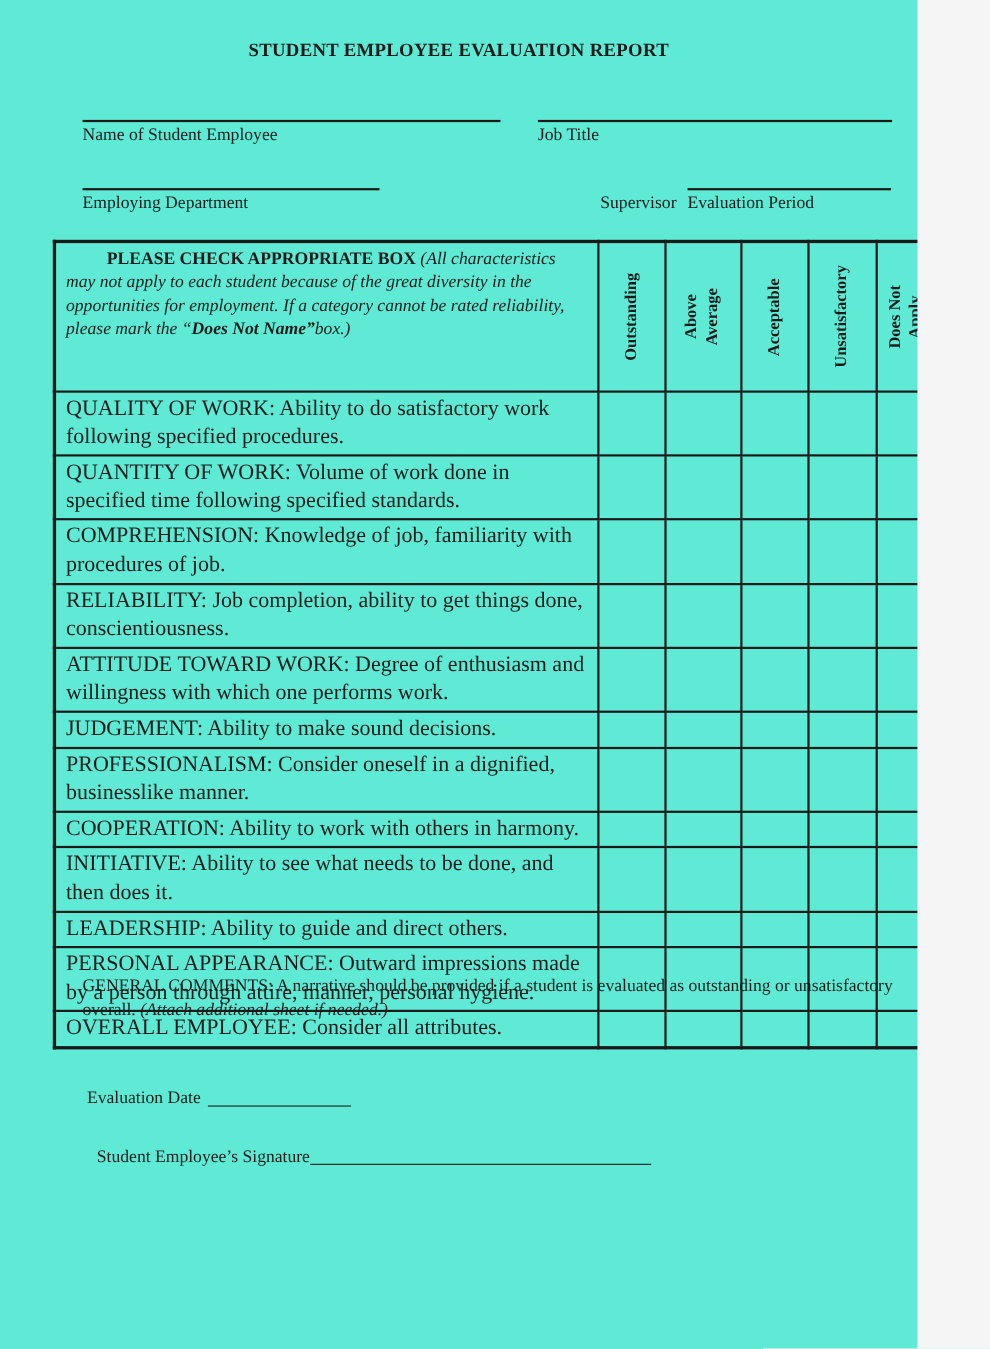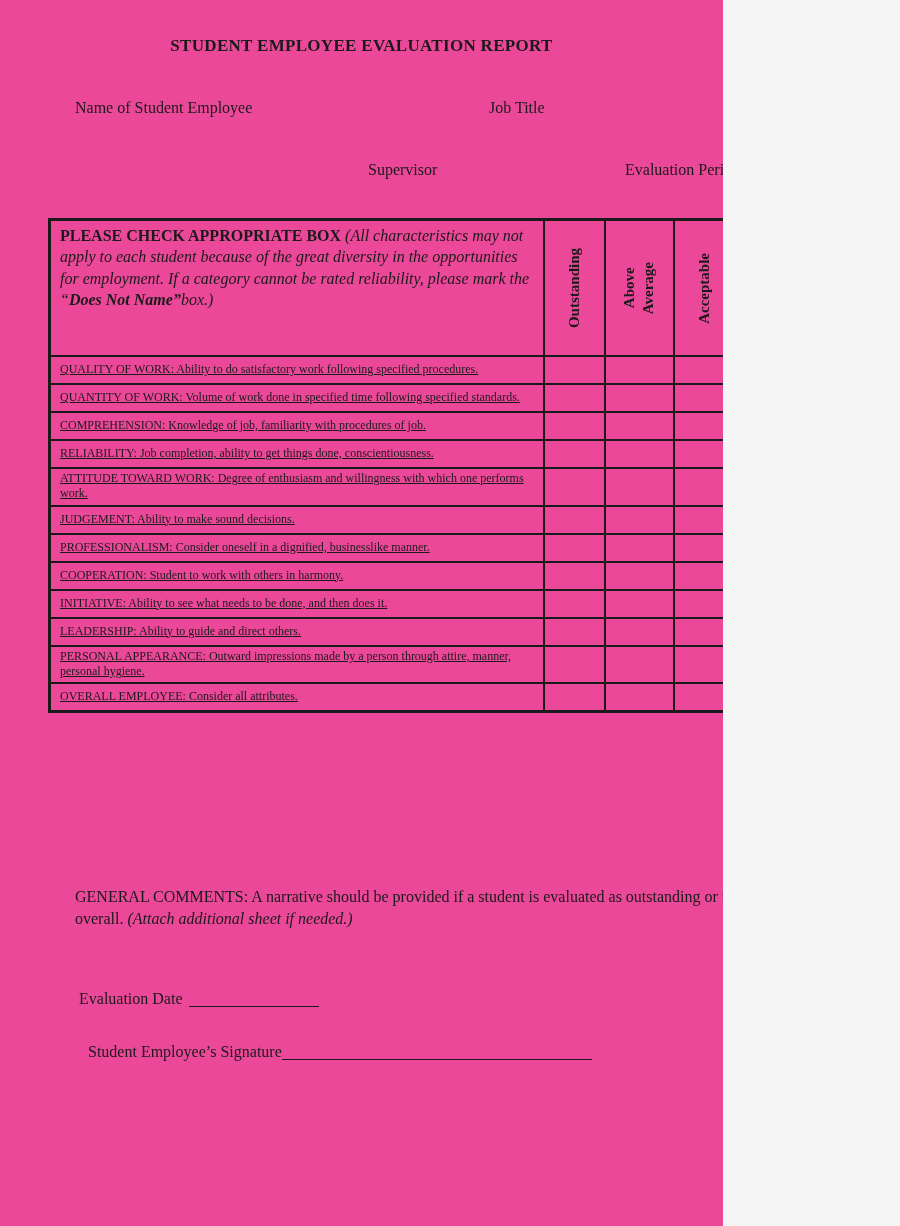--- a/index.html
+++ b/index.html
@@ -4,53 +4,53 @@
 <style>
   html, body {
     margin: 0;
     padding: 0;
     background: #f5f5f5;
     font-family: "Liberation Serif", "DejaVu Serif", serif;
     color: #1a1a1a;
   }
   .page {
     position: relative;
-    width: 723px;
+    width: 834px;
     height: 1226px;
-    background: #ec4899;
+    background: #5eead4;
     overflow: hidden;
   }
   .title {
     position: absolute;
     top: 36px;
     left: 0;
     width: 100%;
     text-align: center;
     font-weight: bold;
     font-size: 17px;
     letter-spacing: 0.3px;
   }
   
   .field-row { position: absolute; display: flex; }
-  .field { display: flex; }
+  .field { display: flex; flex-direction: column; }
   .rule {
     border-bottom: 2px solid #1a1a1a;
     height: 13px;
   }
   .field-label {
     font-size: 16px;
     margin-top: 3px;
     white-space: nowrap;
   }
   #row1 { top: 96px; left: 75px; }
   #row1 .f1 { width: 380px; }
   #row1 .f2 { width: 322px; margin-left: 34px; }
   #row2 { top: 158px; left: 75px; }
   #row2 .f1 { width: 270px; }
-  #row2 .f2 { width: 247px; margin-left: 23px; }
+  #row2 .f2 { width: 247px; margin-left: 23px; align-items: flex-end; }
   #row2 .f3 { width: 185px; margin-left: 10px; }
 
   
   table.eval {
     position: absolute;
     left: 48px;
     top: 218px;
     width: 802px;
     border-collapse: collapse;
     table-layout: fixed;
@@ -59,42 +59,41 @@
     border: 2px solid #1a1a1a;
   }
   table.eval { border-width: 3px; }
   td.instructions {
     vertical-align: top;
     padding: 4px 8px 4px 9px;
     font-size: 16px;
     line-height: 1.33;
     height: 126px;
   }
-  td.instructions .b  { font-weight: bold; }
+  td.instructions .b  { font-weight: bold; margin-left: 37px; }
   td.instructions .i  { font-style: italic; }
   td.instructions .bi { font-weight: bold; font-style: italic; }
   th.vcell {
     vertical-align: middle;
     padding: 0;
   }
   .vtext {
     writing-mode: vertical-rl;
     transform: rotate(180deg);
     margin: 0 auto;
     font-weight: bold;
     font-size: 15px;
     line-height: 1.25;
     text-align: center;
     white-space: nowrap;
   }
   td.rowlabel {
-    font-size: 12px;
+    font-size: 20px;
     line-height: 1.28;
     padding: 2px 6px 3px 9px;
-    text-decoration: underline;
   }
   td.ratecell { height: 24px; }
 
   
   .comments {
     position: absolute;
     left: 75px;
     top: 886px;
     width: 742px;
     font-size: 16px;
@@ -131,20 +130,21 @@
     </div>
     <div class="field f2">
       <div class="rule"></div>
       <div class="field-label">Job Title</div>
     </div>
   </div>
 
   <div class="field-row" id="row2">
     <div class="field f1">
       <div class="rule"></div>
+      <div class="field-label">Employing Department</div>
     </div>
     <div class="field f2">
       <div class="rule"></div>
       <div class="field-label">Supervisor</div>
     </div>
     <div class="field f3">
       <div class="rule"></div>
       <div class="field-label">Evaluation Period</div>
     </div>
   </div>
@@ -241,21 +241,21 @@
     </tr>
     <tr>
       <td class="rowlabel">PROFESSIONALISM: Consider oneself in a dignified, businesslike manner.</td>
       <td class="ratecell"></td>
           <td class="ratecell"></td>
           <td class="ratecell"></td>
           <td class="ratecell"></td>
           <td class="ratecell"></td>
     </tr>
     <tr>
-      <td class="rowlabel">COOPERATION: Student to work with others in harmony.</td>
+      <td class="rowlabel">COOPERATION: Ability to work with others in harmony.</td>
       <td class="ratecell"></td>
           <td class="ratecell"></td>
           <td class="ratecell"></td>
           <td class="ratecell"></td>
           <td class="ratecell"></td>
     </tr>
     <tr>
       <td class="rowlabel">INITIATIVE: Ability to see what needs to be done, and then does it.</td>
       <td class="ratecell"></td>
           <td class="ratecell"></td>

